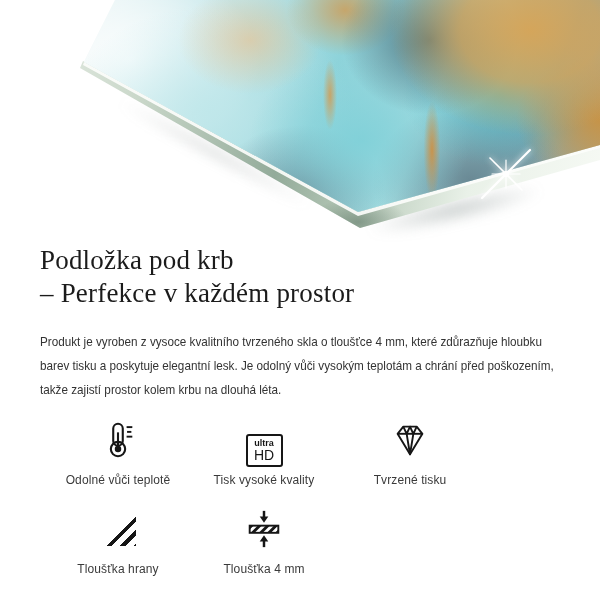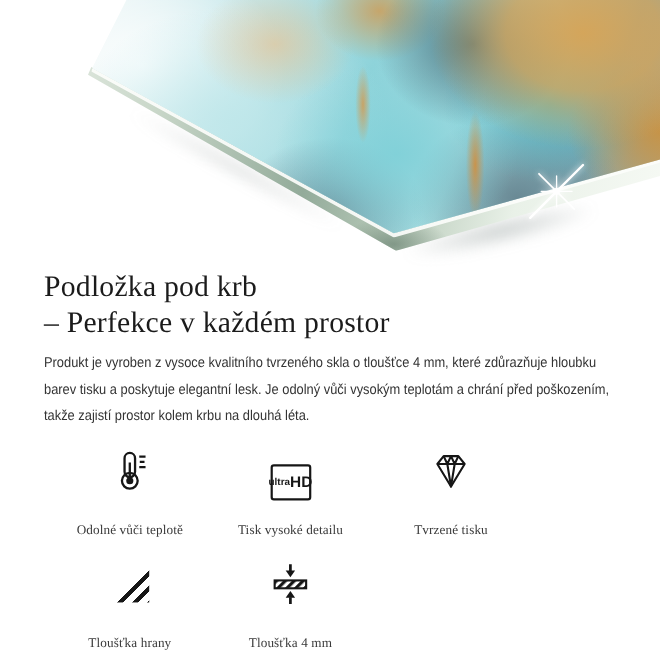--- a/index.html
+++ b/index.html
@@ -69,53 +69,53 @@
   h1 {
     margin: 2px 0 0 0;
     font-family: "Liberation Serif", "DejaVu Serif", serif;
     font-weight: 400;
     font-size: 27px;
     line-height: 33px;
     color: #1b1b1b;
     letter-spacing: 0.2px;
   }
   h1 span { display: block; }
-  .desc { margin-top: 8px; }
+  .desc { margin-top: 20px; }
   .desc-line {
     display: block;
     white-space: nowrap;
     font-size: 13px;
     line-height: 24px;
     color: #333333;
     transform: scaleX(0.9);
     transform-origin: 0 50%;
   }
 
   
   .features {
     margin: 12px 5px 0 5px;
     display: grid;
     grid-template-columns: repeat(3, 1fr);
     row-gap: 20px;
     justify-items: center;
   }
   .feature { display: flex; flex-direction: column; align-items: center; text-align: center; }
   .ficon { height: 44px; display: flex; align-items: center; justify-content: center; }
-  .flabel { margin-top: 24px; font-size: 12px; color: #3a3a3a; letter-spacing: 0.1px; font-family: Liberation Serif, serif; }
+  .flabel { margin-top: 11px; font-size: 12px; color: #3a3a3a; letter-spacing: 0.1px; }
 
   .uhd-box {
     width: 33px; height: 29px;
     border: 2.5px solid #161616;
     border-radius: 3px;
-    display: flex; flex-direction: row; align-items: center; justify-content: center;
+    display: flex; flex-direction: column; align-items: center; justify-content: center;
     color: #161616;
     margin-top: 20px;
   }
   .uhd-top { font-size: 9px; font-weight: 700; line-height: 9px; letter-spacing: 0; }
-  .uhd-bottom { font-size: 14px; font-weight: 700; line-height: 14px; letter-spacing: 0; }
+  .uhd-bottom { font-size: 14px; font-weight: 400; line-height: 14px; letter-spacing: 0; }
 
   .stripes-triangle {
     width: 36px; height: 34px;
     clip-path: polygon(0% 100%, 100% 0%, 100% 100%);
     background: repeating-linear-gradient(135deg, #161616 0px, #161616 4px, transparent 4px, transparent 9.5px);
   }
 </style>
 </head>
 <body>
 
@@ -166,21 +166,21 @@
         <div class="flabel">Odolné vůči teplotě</div>
       </div>
 
       <div class="feature">
         <div class="ficon">
           <div class="uhd-box">
             <span class="uhd-top">ultra</span>
             <span class="uhd-bottom">HD</span>
           </div>
         </div>
-        <div class="flabel">Tisk vysoké detailu</div>
+        <div class="flabel">Tisk vysoké kvality</div>
       </div>
 
 
       <div class="feature">
         <div class="ficon">
           <svg width="42" height="42" viewBox="0 0 44 44" fill="none" stroke="#161616" stroke-width="2" stroke-linejoin="round">
             <path d="M15 8 L29 8 L35 15.5 L22 37 L9 15.5 Z"></path>
             <path d="M9 15.5 H35"></path>
             <path d="M15 8 L18.5 15.5 L22 8 L25.5 15.5 L29 8"></path>
             <path d="M18.5 15.5 L22 37 L25.5 15.5"></path>

